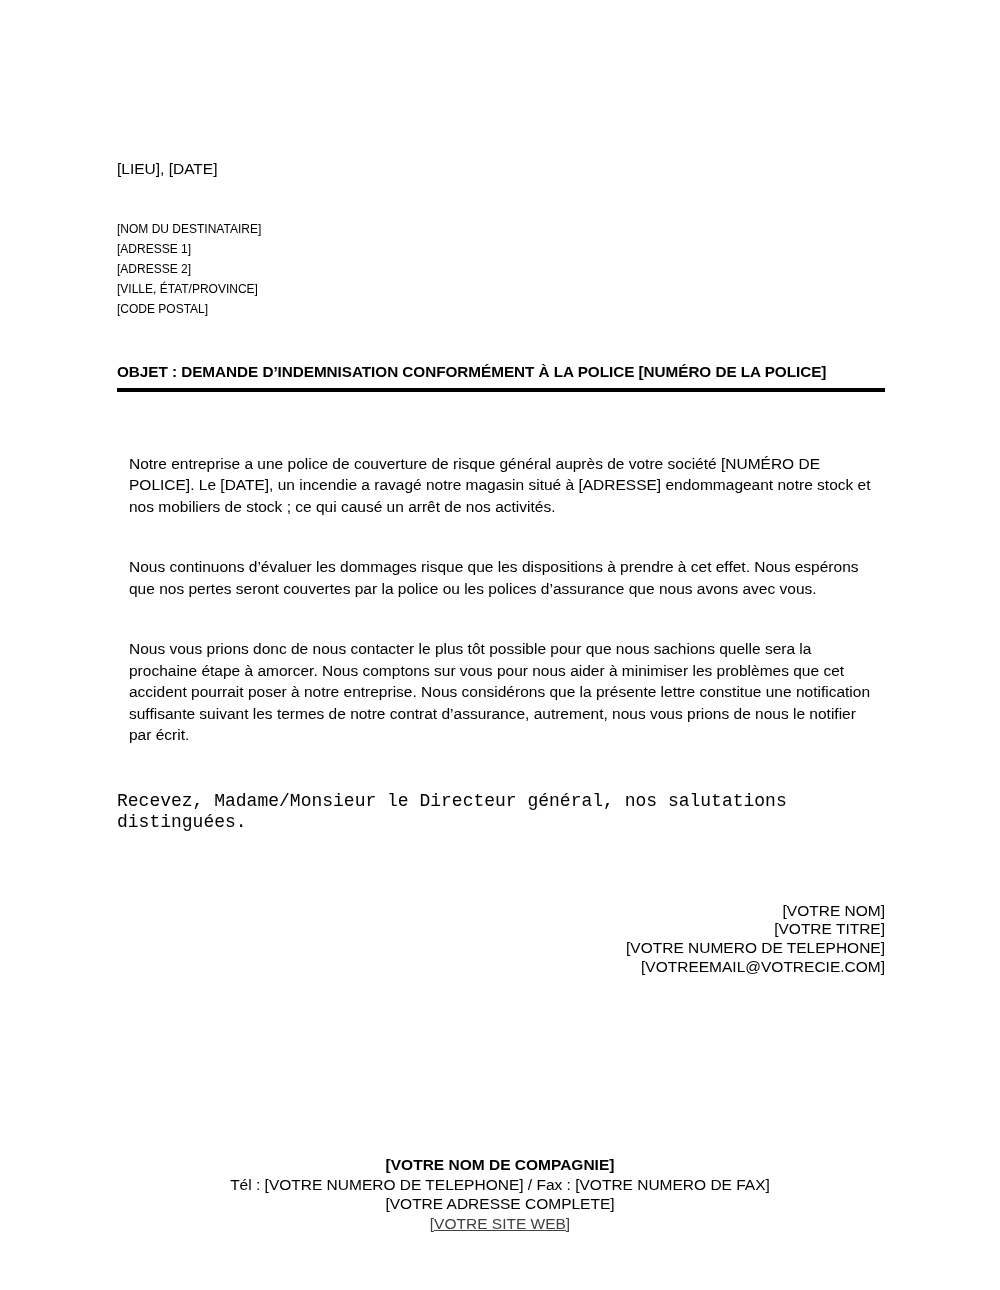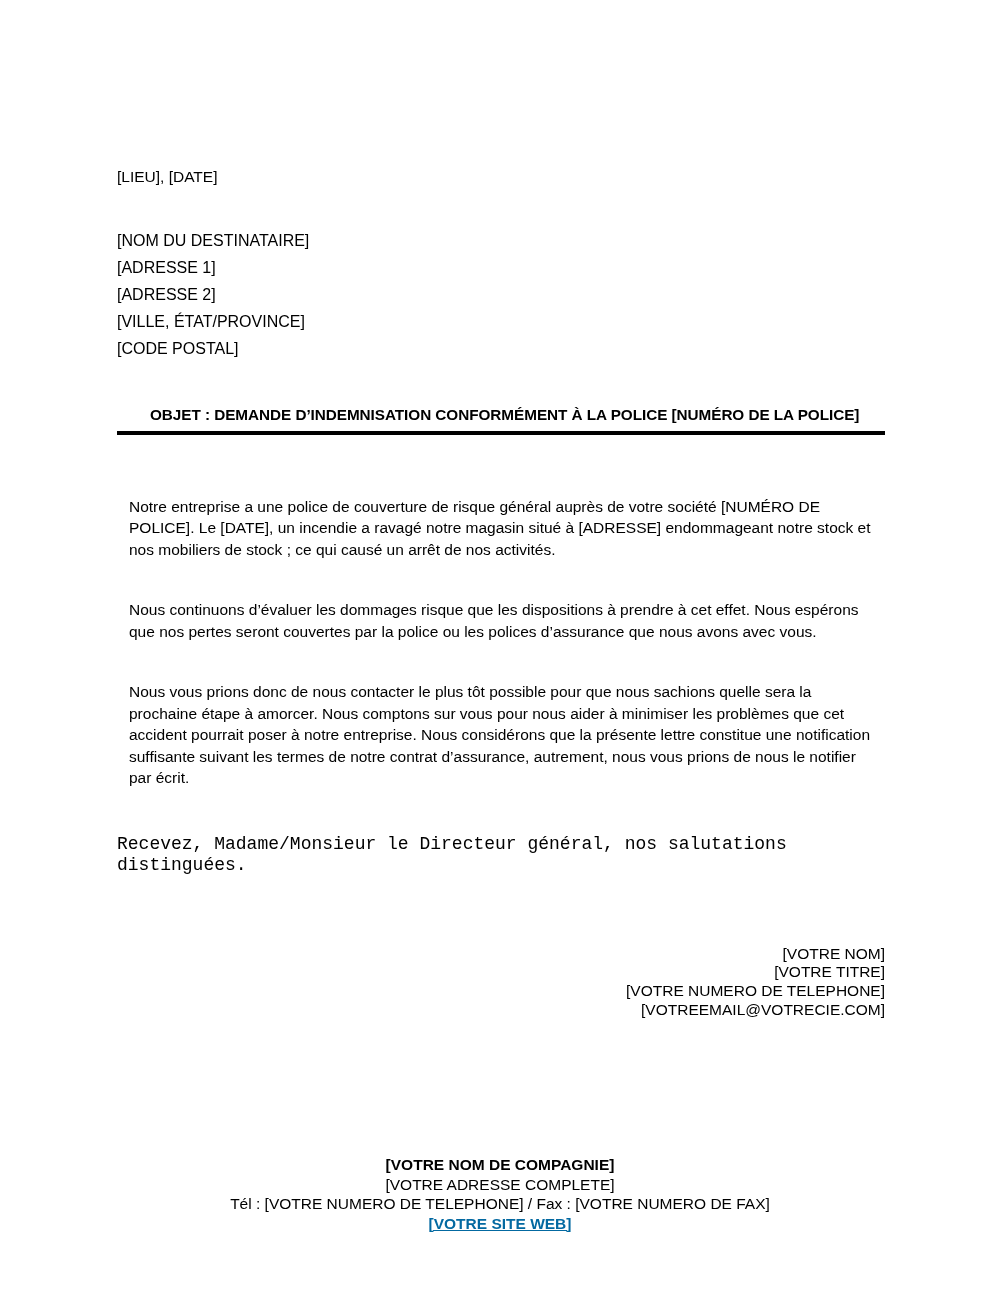--- a/index.html
+++ b/index.html
@@ -17,27 +17,27 @@
     font-family: "Liberation Sans", sans-serif;
     color: #000000;
     overflow: hidden;
     box-sizing: border-box;
   }
 
   
   .letter {
     position: absolute;
     left: 117px;
-    top: 168px;
+    top: 160px;
     width: 768px;
   }
 
   .line-block {
-    font-size: 16px;
-    line-height: 27px;
+    font-size: 12px;
+    line-height: 20px;
     white-space: pre-line;
   }
 
   .datetime-line {
     font-size: 15.5px;
     line-height: 18.5px;
   }
 
   .gap-lg { height: 40px; }
   .gap-md { height: 22px; }
@@ -45,21 +45,20 @@
   .gap-sal { height: 27px; }
   .gap-para { height: 15px; }
   .gap-close { height: 33px; }
   .gap-sign { height: 68px; }
 
   .subject {
     font-size: 15.3px;
     font-weight: bold;
     line-height: 19px;
     letter-spacing: -0.05px;
-    margin-left: 33px;
   }
 
   .subject-rule {
     width: 768px;
     height: 4px;
     background: #000000;
     margin-top: 7px;
   }
 
   .salutation {
@@ -96,24 +95,23 @@
     text-align: center;
     font-size: 15.5px;
     line-height: 19.5px;
   }
 
   .footer-company {
     font-weight: bold;
   }
 
   .footer-web {
-    color: #0369a1;
+    color: #404040;
     text-decoration: underline;
     cursor: pointer;
-    font-weight: bold;
   }
 </style>
 </head>
 <body>
 
 <div class="page">
 
   <div class="letter">
 
     <div class="datetime-line">[LIEU], [DATE]</div>
@@ -155,20 +153,20 @@
 
     <div class="signature">[VOTRE NOM]
 [VOTRE TITRE]
 [VOTRE NUMERO DE TELEPHONE]
 [VOTREEMAIL@VOTRECIE.COM]</div>
 
   </div>
 
   <div class="footer">
     <div class="footer-company">[VOTRE NOM DE COMPAGNIE]</div>
+    <div>Tél : [VOTRE NUMERO DE TELEPHONE] / Fax : [VOTRE NUMERO DE FAX]</div>
     <div>[VOTRE ADRESSE COMPLETE]</div>
-    <div>Tél : [VOTRE NUMERO DE TELEPHONE] / Fax : [VOTRE NUMERO DE FAX]</div>
     <div>
       <span class="footer-web">[VOTRE SITE WEB]</span>
     </div>
   </div>
 
 </div>
 
 </body></html>

